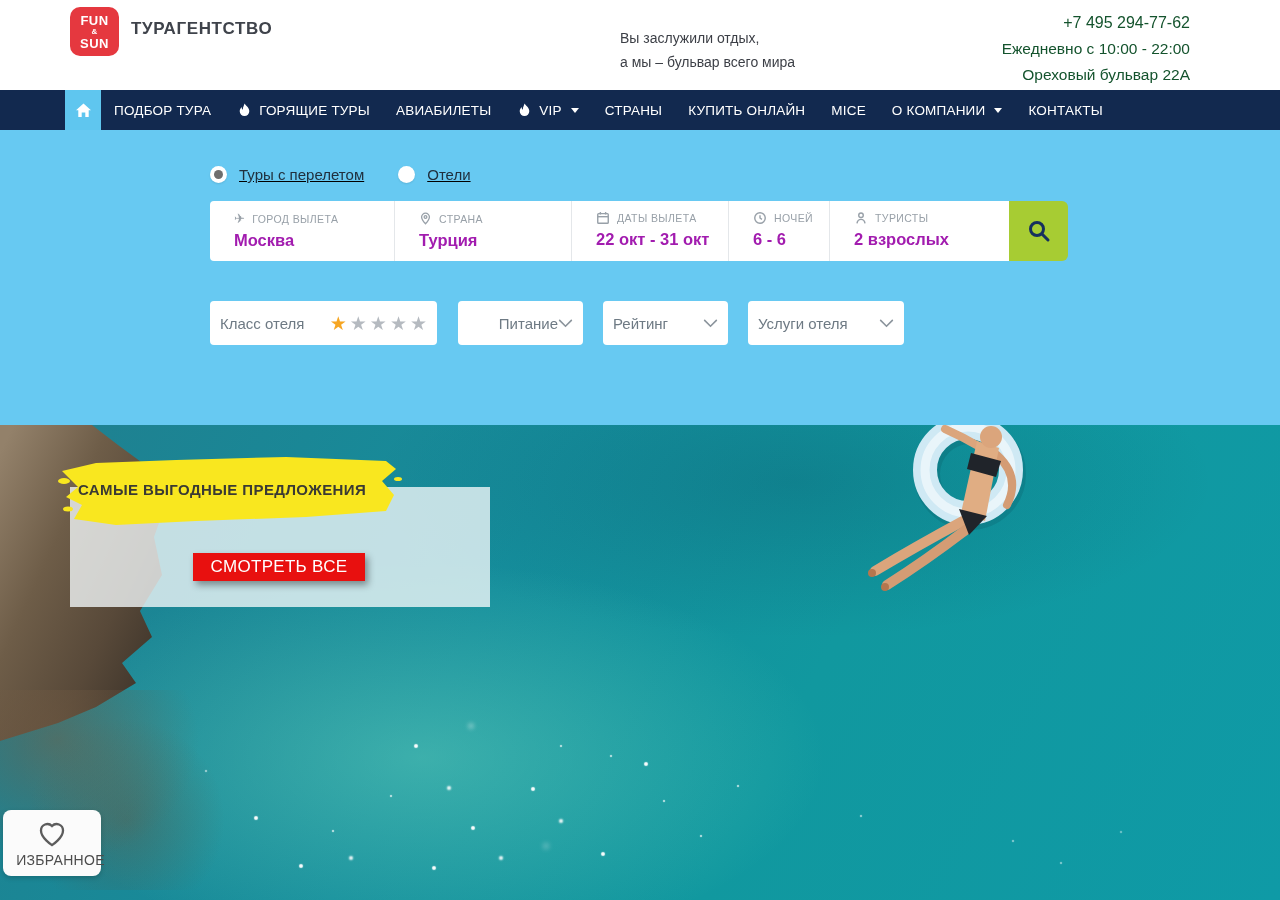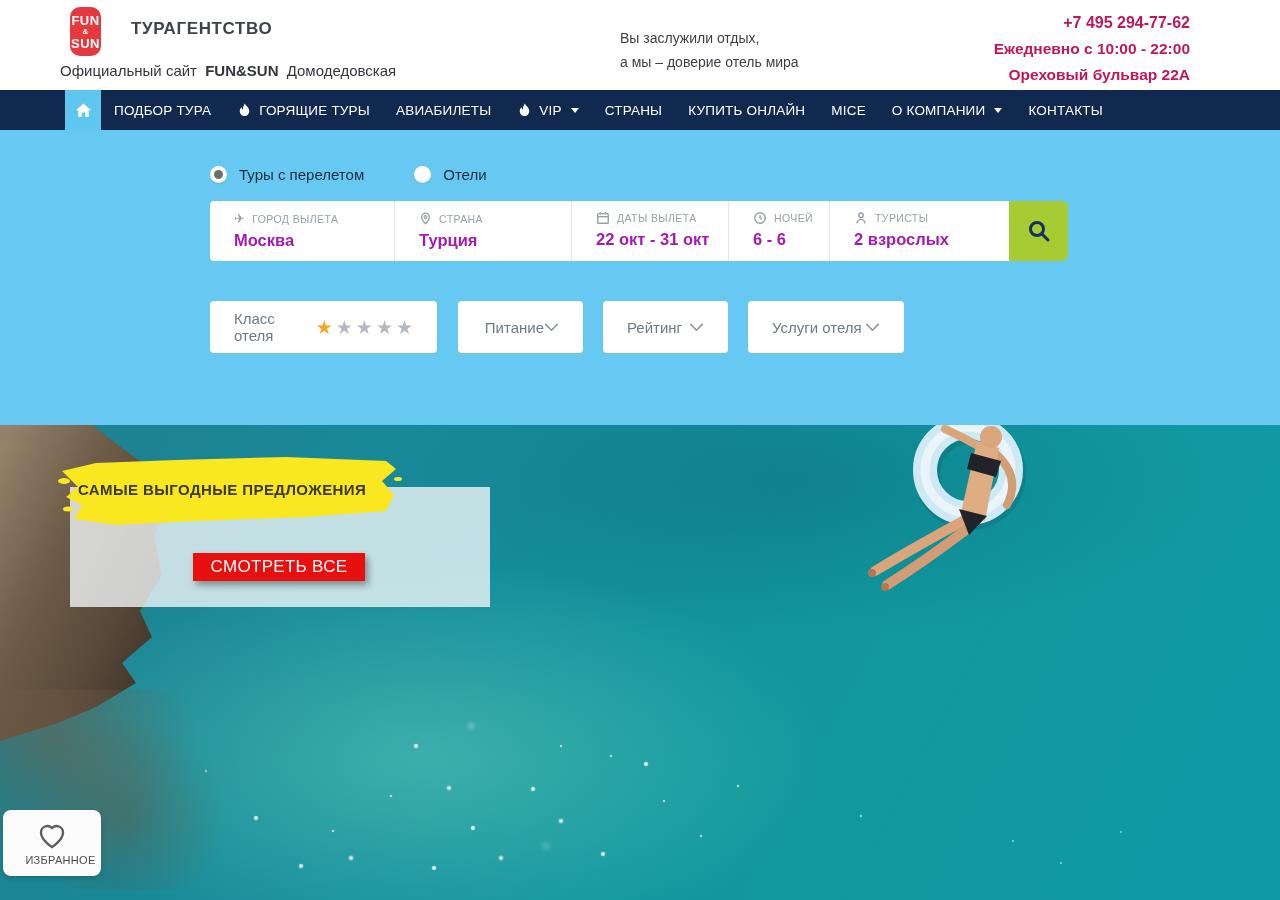--- a/index.html
+++ b/index.html
@@ -1,68 +1,68 @@
 <!DOCTYPE html>
 <html><head>
 <meta charset="utf-8">
 <style>
   * { margin:0; padding:0; box-sizing:border-box; }
   body { font-family:"Liberation Sans", sans-serif; background:#fff; }
   .page { position:relative; width:1280px; height:900px; overflow:hidden; background:#fff; }
 
   
   .header { position:absolute; left:0; top:0; width:1280px; height:90px; background:#fff; }
-  .logo { position:absolute; left:70px; top:7px; width:31px; height:49px; background:#e5383f;
+  .logo { position:absolute; left:70px; top:7px; width:49px; height:49px; background:#e5383f;
           border-radius:10px; color:#fff; display:flex; flex-direction:column; align-items:center;
           justify-content:center; line-height:1; font-weight:bold; cursor:pointer; }
   .logo .l1,.logo .l3 { font-size:13px; letter-spacing:.5px; }
   .logo .l2 { font-size:8px; margin:1px 0; }
   .brand-title { position:absolute; left:131px; top:19px; font-size:17px; font-weight:bold;
                  color:#3f434b; letter-spacing:.6px; }
   .subtitle { position:absolute; left:60px; top:62px; font-size:15px; color:#33363d; }
   .subtitle .brand { font-weight:bold; margin:0 4px; }
   .tagline { position:absolute; left:620px; top:26px; font-size:14px; color:#3c3f46; line-height:24px; }
-  .contacts { position:absolute; right:90px; top:10px; text-align:right; color:#be185d;
-              font-size:15.5px; line-height:26px;font-weight:bold; }
+  .contacts { position:absolute; right:90px; top:10px; text-align:right; color:#14532d;
+              font-size:15.5px; line-height:26px; }
   .contacts .phone { font-size:16px; cursor:pointer; }
 
   
   .nav { position:absolute; left:0; top:90px; width:1280px; height:40px; background:#12294f;
          display:flex; align-items:center; }
   .home-tab { width:36px; height:40px; background:#5fc6ef; display:flex; align-items:center;
               justify-content:center; margin-left:65px; cursor:pointer; flex:none; }
   .nav-item { display:flex; align-items:center; gap:7px; color:#fff; font-size:13.5px;
               letter-spacing:.2px; padding:0 13px; height:40px; cursor:pointer; white-space:nowrap; }
   .flame { display:flex; align-items:center; }
   .caret { width:0; height:0; border-left:4px solid transparent; border-right:4px solid transparent;
            border-top:5px solid #fff; margin-left:2px; }
 
   
   .search-area { position:absolute; left:0; top:130px; width:1280px; height:295px; background:#67c9f2; }
-  .mode-row { position:absolute; left:210px; top:36px; display:flex; align-items:center; gap:50px; }
+  .mode-row { position:absolute; left:210px; top:36px; display:flex; align-items:center; gap:34px;text-decoration:underline; }
   .mode-opt { display:flex; align-items:center; gap:12px; font-size:15px; color:#20303e; cursor:pointer; }
   .radio { width:17px; height:17px; border-radius:50%; background:#fff; position:relative; flex:none;
            box-shadow:0 1px 2px rgba(0,0,0,.1); }
   .radio.checked::after { content:""; position:absolute; left:4px; top:4px; width:9px; height:9px;
                           border-radius:50%; background:#6e6e6e; }
   .search-bar { position:absolute; left:210px; top:71px; height:60px; display:flex; }
   .field { background:#fff; height:60px; padding:10px 0 0 24px; border-right:1px solid #e4e7ea;
            cursor:pointer; }
   .field:first-child { border-radius:4px 0 0 4px; }
   .f-city{width:185px;} .f-country{width:177px;} .f-dates{width:157px;} .f-nights{width:101px;}
   .f-tourists{width:179px; border-right:none;}
   .f-label { display:flex; align-items:center; gap:7px; font-size:10.5px; letter-spacing:.4px;
              color:#98a0a8; text-transform:uppercase; }
   .f-label svg { stroke:#98a0a8; }
   .f-value { margin-top:5px; font-size:16.5px; font-weight:bold; color:#a21caf; }
   .search-btn { width:59px; height:60px; background:#a7cc33; border:none; border-radius:0 6px 6px 0;
                 display:flex; align-items:center; justify-content:center; cursor:pointer; }
   .filter-row { position:absolute; left:210px; top:171px; display:flex; }
-  .filter { background:#fff; height:52px; border-radius:4px; display:flex; align-items:center;
-            font-size:15px; color:#6e7a84; cursor:pointer; padding:0 24px; justify-content:space-between; }
+  .filter { background:#fff; height:44px; border-radius:4px; display:flex; align-items:center;
+            font-size:15px; color:#6e7a84; cursor:pointer; padding:0 10px; justify-content:space-between; }
   .filter-class { width:227px; margin-right:21px; }
   .stars { display:flex; gap:3px; font-size:19px; color:#b5bac0; line-height:1; }
   .stars .star.active { color:#f6a623; }
   .f-resort { width:145px; margin-right:20px; }
   .f-food   { width:125px; margin-right:20px;justify-content:flex-end; }
   .f-rating { width:125px; margin-right:20px; }
   .f-services { width:156px; }
 
   
   .hero { position:absolute; left:0; top:425px; width:1280px; height:475px; overflow:hidden;
@@ -98,42 +98,37 @@
   .banner-title { position:absolute; left:22px; top:30px; font-size:15px; font-weight:bold;
                   color:#3a3a33; letter-spacing:.4px; white-space:nowrap; }
   .cta { position:absolute; left:193px; top:128px; width:172px; height:28px; background:#e8100f;
          border:none; color:#fff; font-family:"Liberation Sans",sans-serif; font-size:17px;
          letter-spacing:.3px; cursor:pointer; box-shadow:3px 4px 7px rgba(0,0,0,.38); }
 
   
   .favorites { position:absolute; left:3px; top:810px; width:98px; height:66px; background:#fbfbfb;
                border-radius:8px; display:flex; flex-direction:column; align-items:center;
                justify-content:center; gap:4px; cursor:pointer; box-shadow:0 2px 5px rgba(0,0,0,.18); }
-  .favorites span { font-size:11px; color:#4c4c4c; letter-spacing:.3px;margin-left:17px; }
+  .favorites span { font-size:14px; color:#4c4c4c; letter-spacing:.3px;margin-left:17px; }
 </style>
 </head>
 <body>
 
 <div class="page">
 
   <header class="header">
     <div class="logo">
       <span class="l1">FUN</span>
       <span class="l2">&amp;</span>
       <span class="l3">SUN</span>
     </div>
     <div class="brand-title">ТУРАГЕНТСТВО</div>
-    <div class="subtitle">
-      <span>Официальный сайт</span>
-      <span class="brand">FUN&amp;SUN</span>
-      <span>Домодедовская</span>
-    </div>
     <div class="tagline">
       <div>Вы заслужили отдых,</div>
-      <div>а мы – доверие отель мира</div>
+      <div>а мы – бульвар всего мира</div>
     </div>
     <div class="contacts">
       <div class="phone">+7 495 294-77-62</div>
       <div>Ежедневно с 10:00 - 22:00</div>
       <div>Ореховый бульвар 22А</div>
     </div>
   </header>
 
   <nav class="nav">
     <div class="home-tab">

